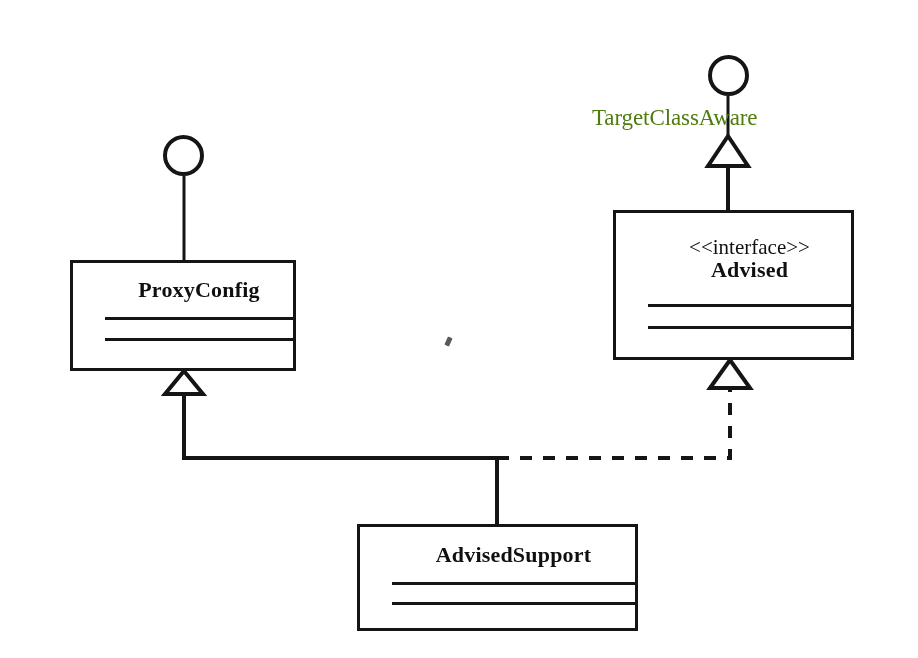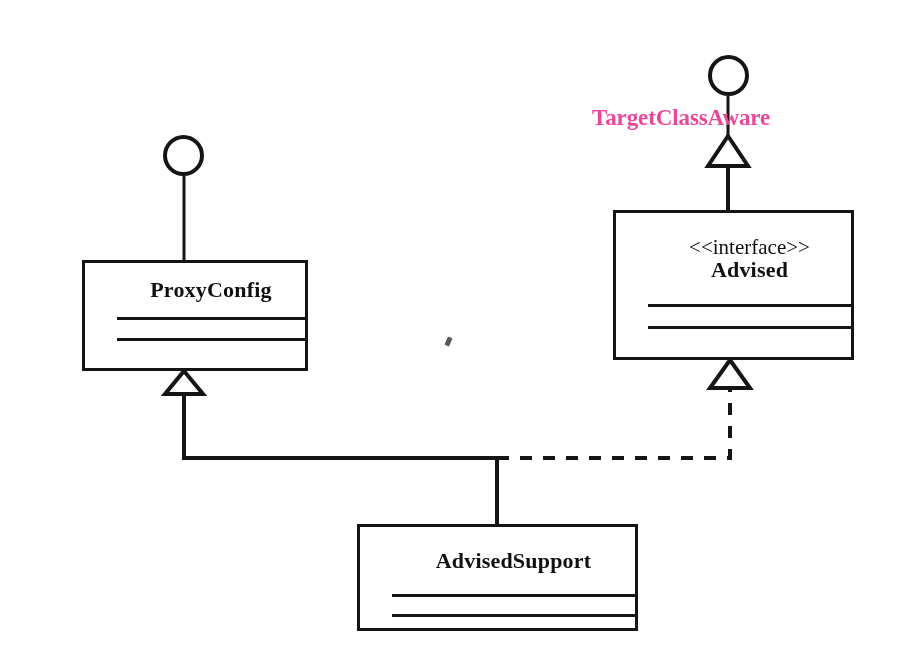--- a/index.html
+++ b/index.html
@@ -65,23 +65,23 @@
   }
   .stereotype {
     font-size: 21px;
     color: #101010;
     line-height: 1.08;
     text-align: center;
     white-space: nowrap;
   }
   .iface-label {
     position: absolute;
-    font-weight: bold;
+    font-weight: normal;
     font-size: 23px;
-    color: #ec4899;
+    color: #4d7c0f;
     white-space: nowrap;
     letter-spacing: -0.1px;
   }
   .lollipop-circle {
     position: absolute;
     border: 4px solid #151515;
     border-radius: 50%;
     box-sizing: border-box;
     background: transparent;
   }
@@ -115,39 +115,39 @@
 
     <polygon points="730,360 750,388 710,388" fill="#ffffff" stroke="#151515" stroke-width="4" stroke-linejoin="miter"></polygon>
     <polyline points="497,458 730,458 730,388" fill="none" stroke="#151515" stroke-width="4" stroke-dasharray="12 11" stroke-linejoin="miter"></polyline>
   </svg>
 
   <div class="lollipop-circle" style="left:163px; top:135px; width:41px; height:41px;"></div>
 
   <div class="lollipop-circle" style="left:708px; top:55px; width:41px; height:41px;"></div>
   <div class="iface-label" style="left:592px; top:105px;">TargetClassAware</div>
 
-  <div class="uml-class-box" style="left:70px; top:260px; width:226px; height:111px;margin-left:12px;">
+  <div class="uml-class-box" style="left:70px; top:260px; width:226px; height:111px;">
     <div class="uml-compartment-name" style="height:57px;">
       <div class="class-title">ProxyConfig</div>
     </div>
     <div class="uml-compartment-attrs" style="height:21px;"></div>
     <div class="uml-compartment-ops"></div>
   </div>
 
   <div class="uml-class-box" style="left:613px; top:210px; width:241px; height:150px;">
     <div class="uml-compartment-name" style="height:94px;">
       <div class="stereotype">&lt;&lt;interface&gt;&gt;</div>
       <div class="class-title">Advised</div>
     </div>
     <div class="uml-compartment-attrs" style="height:22px;"></div>
     <div class="uml-compartment-ops"></div>
   </div>
 
   <div class="uml-class-box" style="left:357px; top:524px; width:281px; height:107px;">
-    <div class="uml-compartment-name" style="height:70px;">
+    <div class="uml-compartment-name" style="height:58px;">
       <div class="class-title">AdvisedSupport</div>
     </div>
     <div class="uml-compartment-attrs" style="height:20px;"></div>
     <div class="uml-compartment-ops"></div>
   </div>
 
   <div class="speck" style="left:446px; top:337px;"></div>
 
 </div>
 

